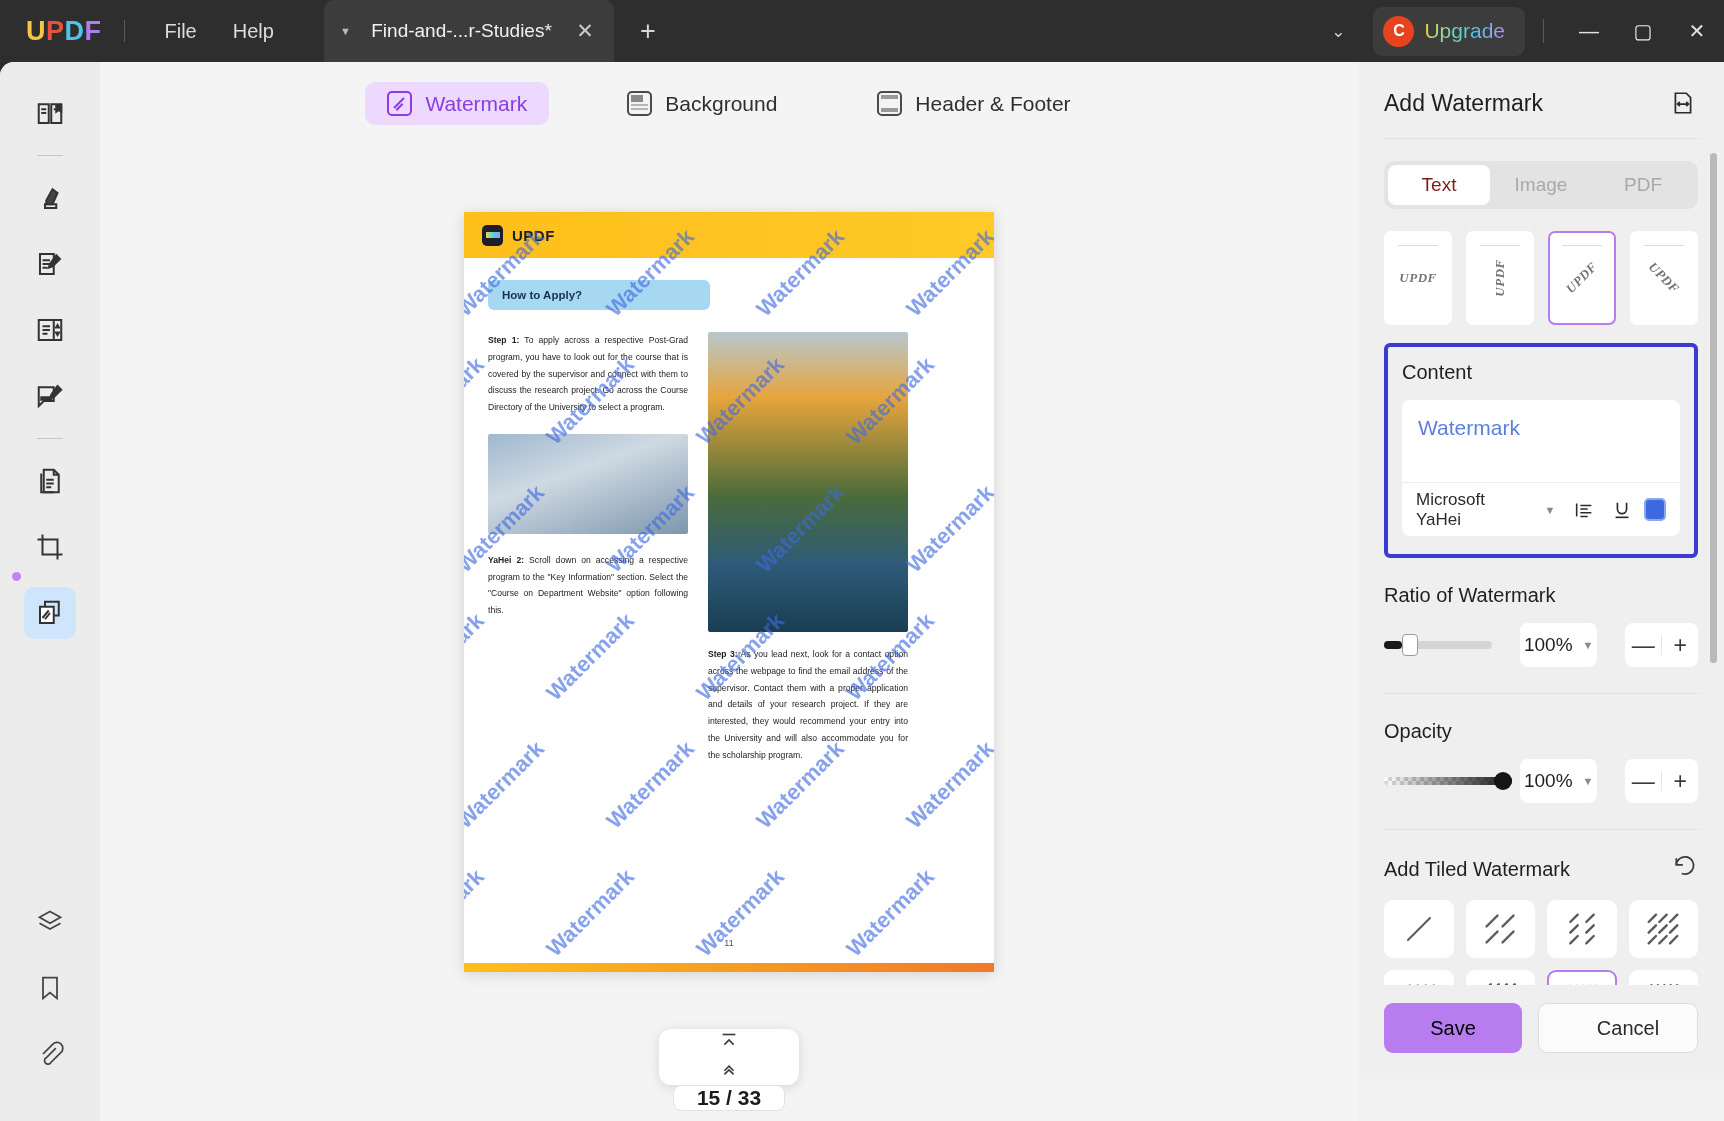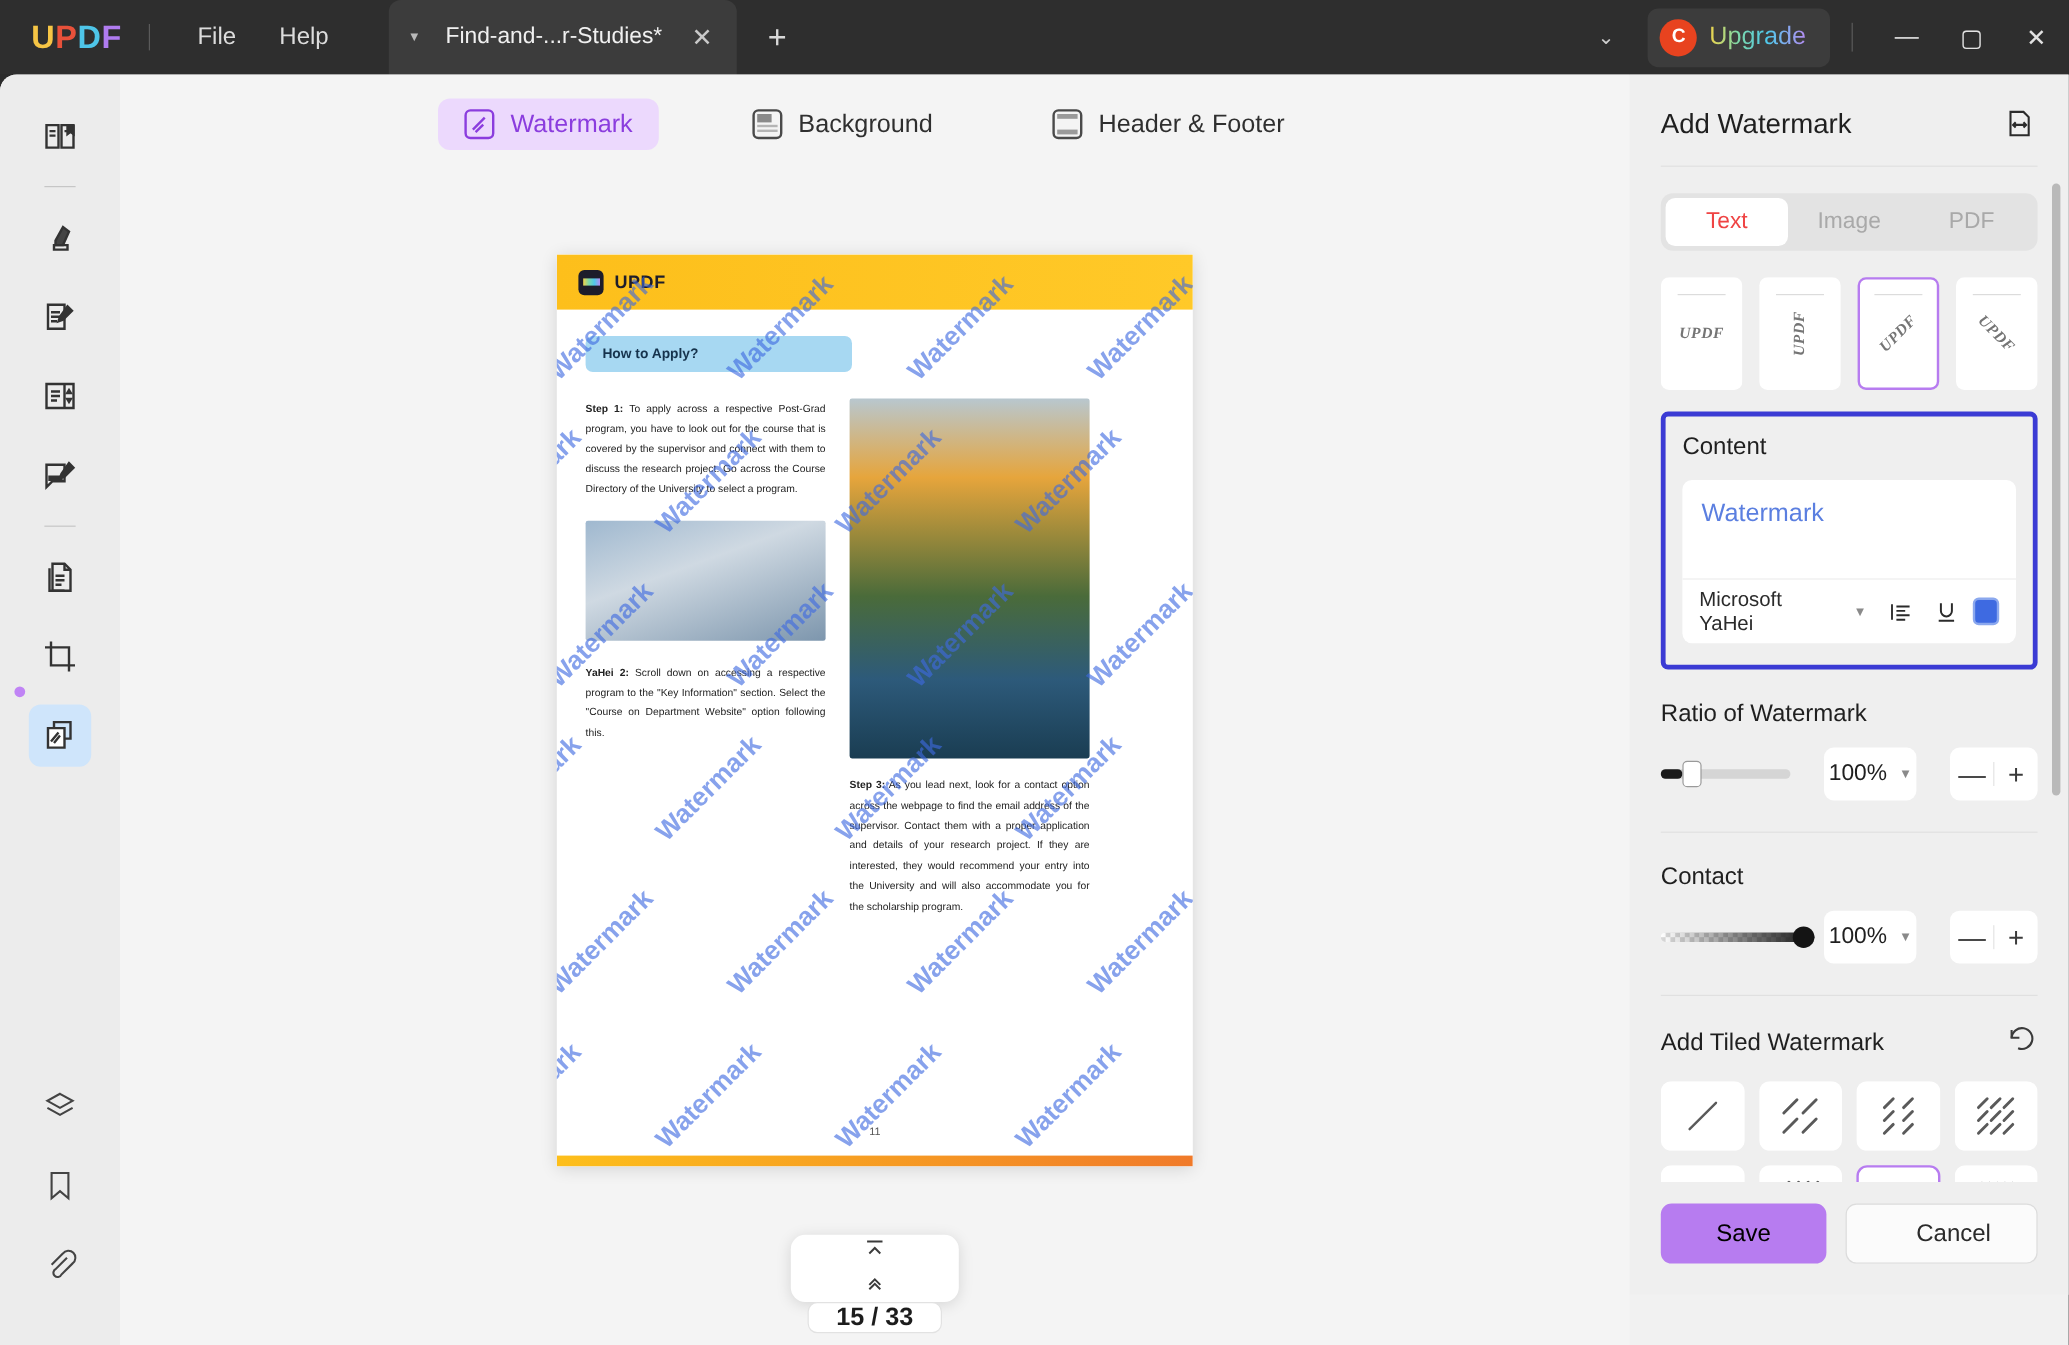--- a/index.html
+++ b/index.html
@@ -164,21 +164,21 @@
   .p-scroll { flex: 1; overflow: hidden; position: relative; padding: 0 26px; }
   .scrollbar { position: absolute; right: 7px; top: 14px; width: 7px; height: 510px;
                background: #b9b9b9; border-radius: 4px; }
 
   .seg {
     margin-top: 22px; background: #e3e3e3; border-radius: 10px; height: 48px;
     display: flex; padding: 4px;
   }
   .seg-item { flex: 1; display:flex; align-items:center; justify-content:center;
               font-size: 19px; color: #a9a9a9; border-radius: 8px; cursor: pointer; }
-  .seg-item.active { background: #fff; color: #ef4444; }
+  .seg-item.active { background: #fff; color: #7f1d1d; }
 
   .presets { display: flex; gap: 14px; margin-top: 22px; }
   .preset { flex: 1; height: 94px; background: #fff; border-radius: 7px;
             border: 2px solid transparent; display:flex; align-items:center;
             justify-content:center; cursor: pointer; position: relative; }
   .preset::before { content:""; position:absolute; top:12px; left:12px; right:12px;
             height:1px; background:#dcdcdc; }
   .preset.sel { border-color: #b77cf0; }
   .pv { font-family: "Liberation Serif", serif; font-style: italic; font-size: 13px;
         color: #757575; font-weight: 700; letter-spacing: .5px; }
@@ -536,21 +536,21 @@
             <div class="stepper">
               <div>—</div>
               <i></i>
               <div>+</div>
             </div>
           </div>
           <div class="g-hr"></div>
         </div>
 
         <div class="group">
-          <div class="sec-label">Contact</div>
+          <div class="sec-label">Opacity</div>
           <div class="g-row">
             <div class="slider opac">
               <div class="fill" style="width:128px"></div>
               <div class="thumb" style="left:110px"></div>
             </div>
             <div class="numbox">
               <span>100%</span>
               <span class="caret" style="margin:0">▼</span>
             </div>
             <div class="stepper">

